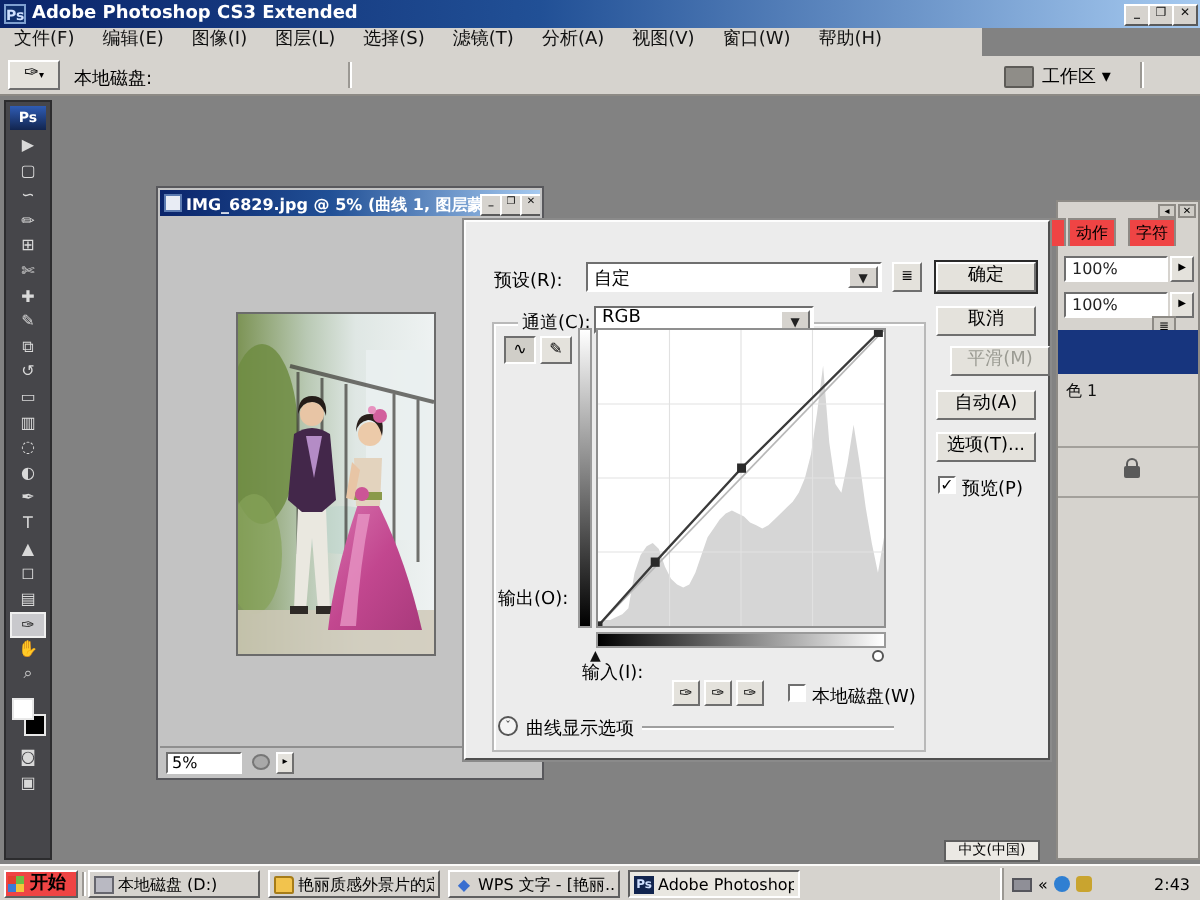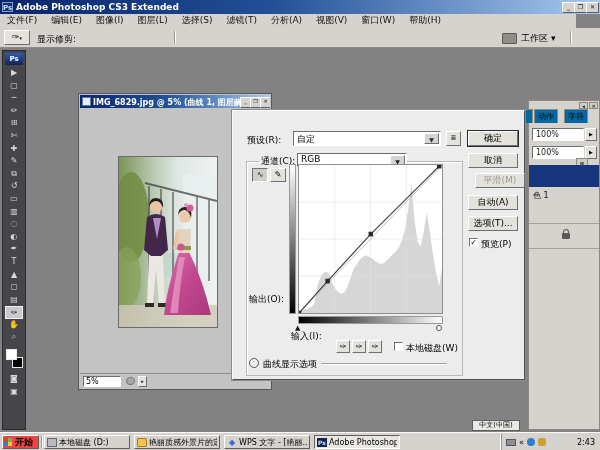--- a/index.html
+++ b/index.html
@@ -18,21 +18,21 @@
   .ddarrow{position:absolute;right:1px;top:1px;bottom:1px;width:13px;background:#d6d3ce;
        border:1px solid;border-color:#fff #6f6f6f #6f6f6f #fff;font-size:6px;line-height:11px;text-align:center;color:#222;}
   .winbtn{position:absolute;width:11px;height:9px;top:2px;background:#d6d3ce;border:1px solid;
        border-color:#fff #5a5a5a #5a5a5a #fff;color:#111;font-size:6px;line-height:8px;text-align:center;font-weight:bold;}
   
   #titlebar{left:0;top:0;width:600px;height:14px;}
   #titlebar .t{position:absolute;left:16px;top:2px;font-weight:bold;font-size:9px;white-space:nowrap;}
   .psbadge{position:absolute;left:2px;top:2px;width:11px;height:10px;background:#10306e;color:#cfe0ff;
        font-size:7px;line-height:10px;text-align:center;font-weight:bold;border:1px solid #7fa0d0;box-sizing:border-box;}
   
-  #menubar{left:0;top:14px;width:576px;height:14px;border-bottom:1px solid #a8a5a0;}
+  #menubar{left:0;top:14px;width:491px;height:14px;border-bottom:1px solid #a8a5a0;}
   .menu-item{display:inline-block;padding:0 7px;line-height:13px;color:#111;}
   
   #optionsbar{left:0;top:28px;width:600px;height:19px;border-bottom:1px solid #8d8a85;}
   .vsep{position:absolute;top:3px;width:1px;height:13px;background:#9b9893;box-shadow:1px 0 0 #fff;}
   
   #toolbox{left:2px;top:50px;width:24px;height:380px;background:#46464a;border:1px solid #2c2c2e;box-sizing:border-box;}
   .pslogo{margin:2px auto 2px;width:18px;height:12px;background:linear-gradient(#2f5cb4,#12254f);
        color:#fff;font-size:7px;font-weight:bold;text-align:center;line-height:12px;}
   .tool{width:18px;height:12.6px;margin:0 auto;color:#d9d9d9;font-size:8px;line-height:12px;text-align:center;}
   .tool.selected{background:#c9c9cd;color:#1a1a1a;border:1px solid #efefef;box-sizing:border-box;}
@@ -66,21 +66,21 @@
   .slider-w{position:absolute;width:6px;height:6px;border:1px solid #555;border-radius:50%;background:#fff;box-sizing:border-box;}
   .chk{position:absolute;width:9px;height:9px;background:#fff;border:1px solid;border-color:#6f6f6f #fff #fff #6f6f6f;
       font-size:8px;line-height:8px;text-align:center;box-sizing:border-box;}
   .eyebtn{position:absolute;width:14px;height:13px;background:#e4e2dc;border:1px solid;border-color:#fff #6f6f6f #6f6f6f #fff;
       box-sizing:border-box;font-size:8px;line-height:11px;text-align:center;}
   .expander{position:absolute;width:10px;height:10px;border:1px solid #555;border-radius:50%;font-size:6px;
       line-height:9px;text-align:center;color:#333;background:#f4f4f4;box-sizing:border-box;}
   .hline{position:absolute;height:1px;background:#9f9f9f;box-shadow:0 1px 0 #fff;}
   
   #palettes{left:528px;top:100px;width:72px;height:330px;background:#d6d3ce;border:1px solid #8d8a85;box-sizing:border-box;}
-  .ptab{position:absolute;top:8px;height:14px;background:#0369a1;border:1px solid #8d8a85;border-bottom:none;
+  .ptab{position:absolute;top:8px;height:14px;background:#ef4444;border:1px solid #8d8a85;border-bottom:none;
       font-size:8px;line-height:13px;padding:0 3px;box-sizing:border-box;}
   .microbtn{position:absolute;top:1px;width:9px;height:7px;font-size:5px;line-height:6px;text-align:center;
       background:#cfccc6;border:1px solid #8d8a85;box-sizing:border-box;}
   .pfield{position:absolute;left:3px;width:52px;height:13px;font-size:8px;line-height:11px;padding-left:3px;color:#222;}
   .spin{position:absolute;left:56px;width:12px;height:13px;background:#e4e2dc;border:1px solid;
       border-color:#fff #6f6f6f #6f6f6f #fff;font-size:5px;line-height:11px;text-align:center;box-sizing:border-box;}
   #layer-rows{position:absolute;left:0;top:64px;right:0;}
   .lrow{height:17px;line-height:17px;padding-left:4px;font-size:8px;color:#111;overflow:hidden;}
   .lrow.selected{height:22px;background:#17357e;}
   .lockrow{position:absolute;left:0;right:0;top:122px;height:24px;border-top:1px solid #a3a09b;border-bottom:1px solid #a3a09b;}
@@ -126,21 +126,21 @@
     <span class="winbtn" style="left:574px;">❐</span>
     <span class="winbtn" style="left:586px;">✕</span>
   </div>
 
   <div id="menubar" class="abs chrome"><span class="menu-item">文件(F)</span><span class="menu-item">编辑(E)</span><span class="menu-item">图像(I)</span><span class="menu-item">图层(L)</span><span class="menu-item">选择(S)</span><span class="menu-item">滤镜(T)</span><span class="menu-item">分析(A)</span><span class="menu-item">视图(V)</span><span class="menu-item">窗口(W)</span><span class="menu-item">帮助(H)</span></div>
 
   <div id="optionsbar" class="abs chrome">
     <div class="abs btn" style="left:4px;top:2px;width:26px;height:15px;">
       <span>✑</span><span style="font-size:5px;">▾</span>
     </div>
-    <span class="abs" style="left:37px;top:5px;">显示修剪:</span>
+    <span class="abs" style="left:37px;top:5px;">本地磁盘:</span>
     <div class="vsep" style="left:174px;"></div>
     <div class="abs" style="left:502px;top:5px;width:13px;height:9px;background:#8f8d88;border:1px solid #5d5b57;border-radius:1px;"></div>
     <div class="abs" style="left:521px;top:4px;">
       <span>工作区</span>
       <span>▾</span>
     </div>
     <div class="vsep" style="left:570px;"></div>
   </div>
 
   <div id="toolbox" class="abs">

